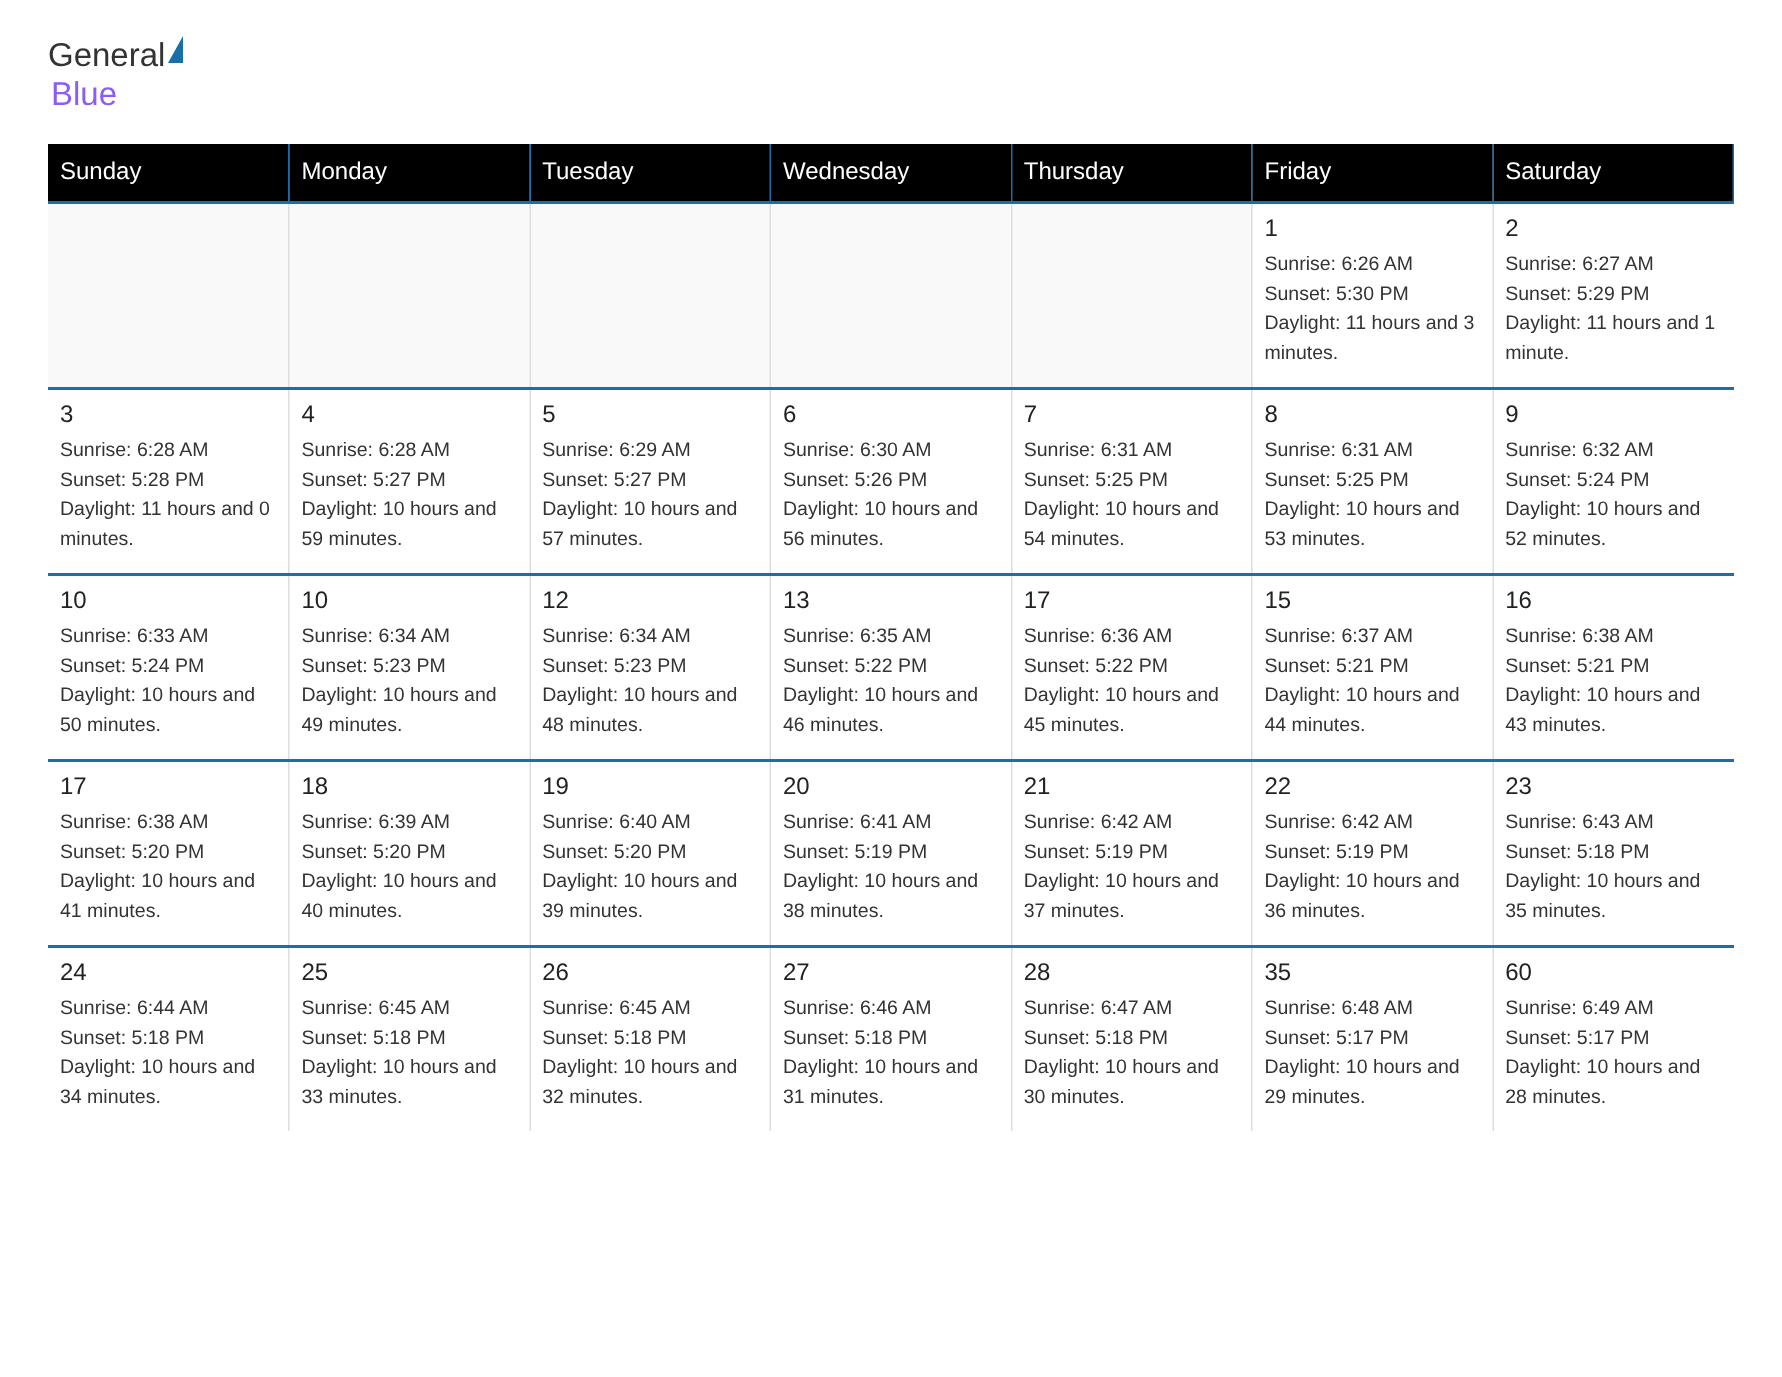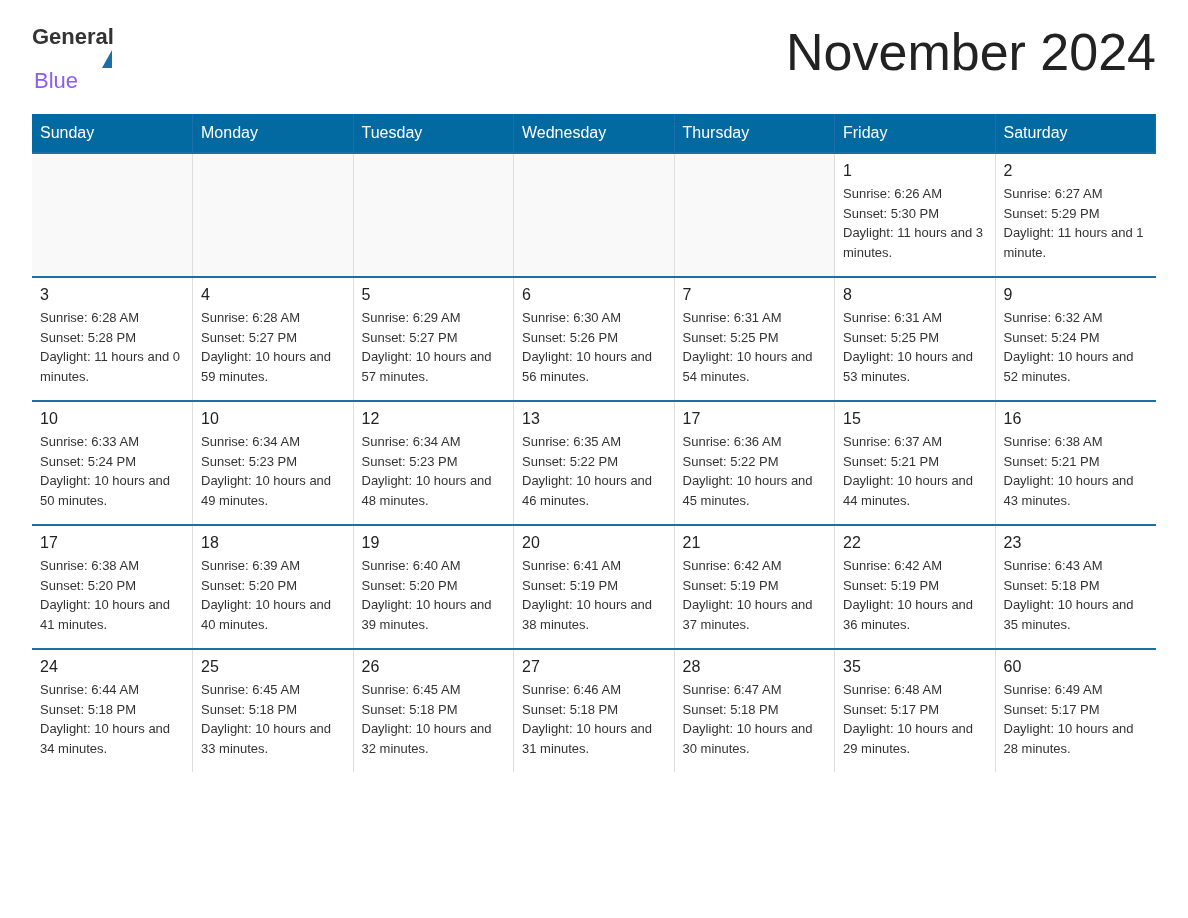--- a/index.html
+++ b/index.html
@@ -16,25 +16,24 @@
       align-items: flex-start;
       margin-bottom: 20px;
     }
     .logo {
       display: flex;
       flex-direction: column;
       align-items: flex-start;
     }
     .logo-top {
       display: flex;
-      align-items: flex-end;
+      align-items: flex-start;
       font-size: 22px;
-      font-weight: bold;
-      color: #333;
-      flex-direction: column;
+      font-weight: normal;
+      color: #333;
     }
     .logo-top .general {
       color: #333;
     }
     .logo-top .triangle {
       width: 0;
       height: 0;
       border-left: 10px solid transparent;
       border-right: 0px solid transparent;
       border-bottom: 18px solid #1a6fa8;
@@ -59,21 +58,21 @@
       font-size: 22px;
       font-weight: normal;
       color: #444;
     }
     table {
       width: 100%;
       border-collapse: collapse;
       table-layout: fixed;
     }
     thead tr {
-      background-color: #0369a1;
+      background-color: #000000;
       padding-left: 48px;
     }
     thead th {
       color: #fff;
       padding: 10px 8px;
       text-align: left;
       font-size: 16px;
       font-weight: normal;
       border-right: 1px solid #1a6fa8;
     }
@@ -112,21 +111,20 @@
 
 <div class="header">
   <div class="logo">
     <div class="logo-top">
       <span class="general">General</span>
       <div class="triangle"></div>
     </div>
     <div class="logo-bottom">Blue</div>
   </div>
   <div class="title-area">
-    <h1>November 2024</h1>
   </div>
 </div>
 
 <table>
   <thead>
     <tr>
     <th>Sunday</th>
         <th>Monday</th>
         <th>Tuesday</th>
         <th>Wednesday</th>

